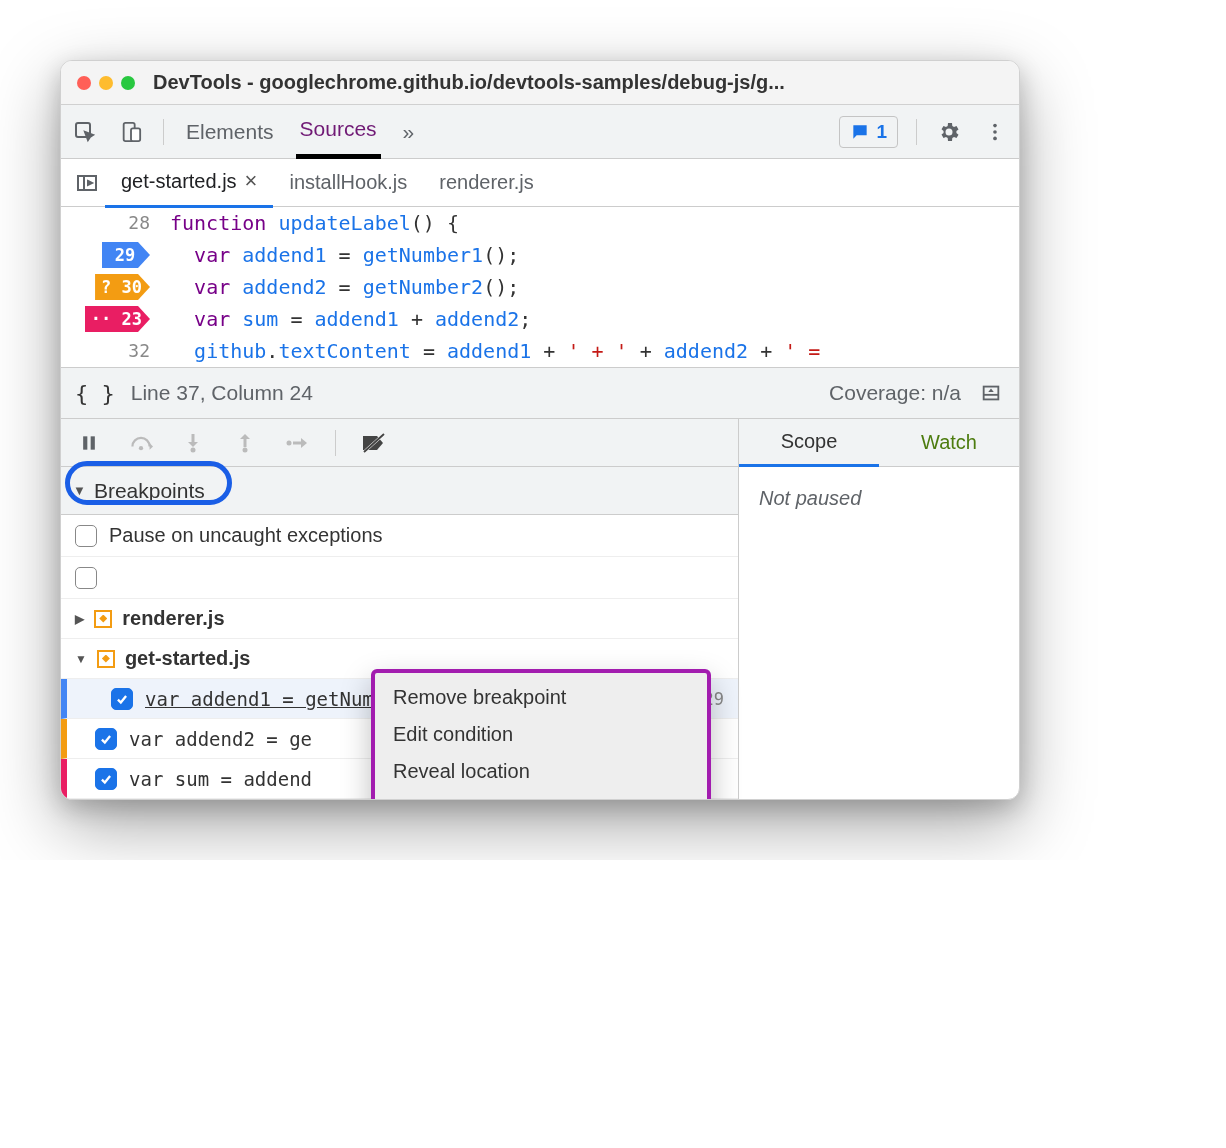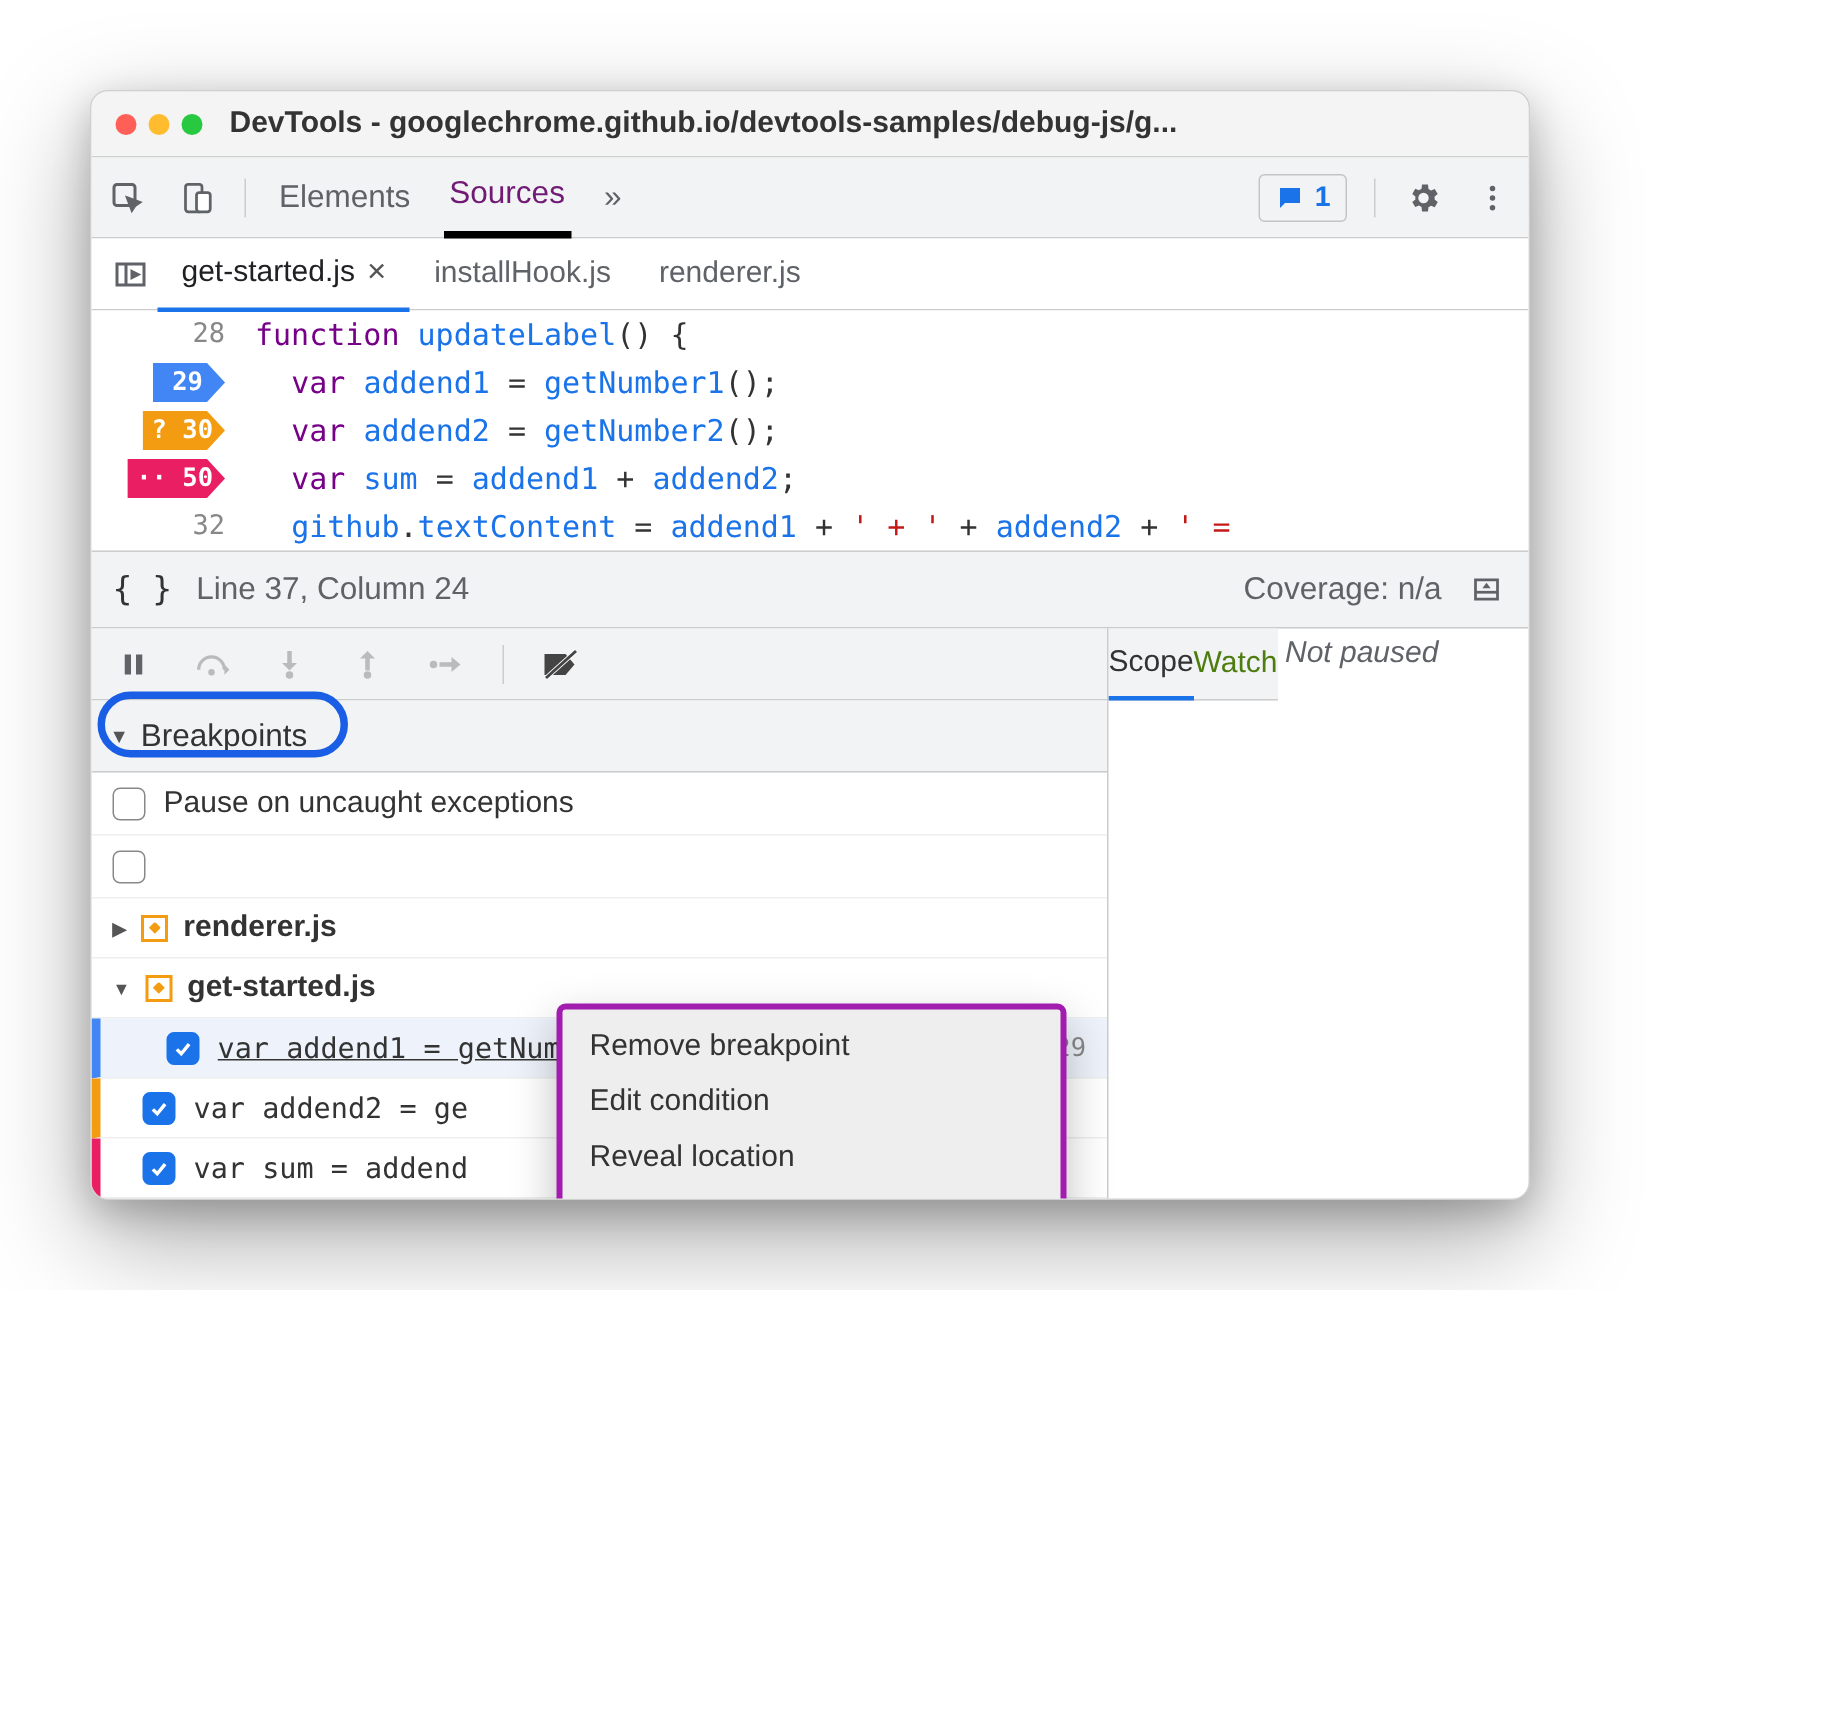--- a/index.html
+++ b/index.html
@@ -85,21 +85,21 @@
 .status-bar {
   height:52px; border-top:1px solid #ccc; border-bottom:1px solid #ccc;
   background:#f1f3f4; display:flex; align-items:center; padding: 0 14px; gap: 16px;
   font-size:21px; color:#5f6368;
 }
 .status-bar .spacer { flex:1; }
 .bracket-icon { font-family: Menlo, monospace; font-size:22px; color:#333; }
 
 .bottom { display:flex; }
 .left-col { flex:1; border-right:1px solid #ccc; display:flex; flex-direction:column; position:relative; }
-.right-col { width:280px; display:flex; flex-direction:row; }
+.right-col { width:280px; display:flex; flex-direction:column; }
 
 .debug-toolbar {
   height:48px; background:#f1f3f4; border-bottom:1px solid #ccc;
   display:flex; align-items:center; padding: 0 14px; gap: 24px;
 }
 .debug-toolbar .sep { width:1px; height:26px; background:#ccc; }
 
 .section-header {
   height:48px; background:#f1f3f4; border-bottom:1px solid #ccc;
   display:flex; align-items:center; padding: 0 12px; gap: 8px;
@@ -137,21 +137,21 @@
 .bp-entry.sel .code { text-decoration: underline; }
 .bp-entry .ln { color:#888; font-size:17px; }
 .bp-entry .act-ico { color:#555; }
 .bl-blue { border-left-color:#4285f4; }
 .bl-orange { border-left-color:#f39c12; }
 .bl-pink { border-left-color:#e91e63; }
 
 .side-tabs { height:48px; background:#f1f3f4; border-bottom:1px solid #ccc; display:flex; align-items:center; }
 .side-tab { flex:1; text-align:center; font-size:20px; padding:11px 0; color:#4d7c0f; }
 .side-tab.active { color:#333; border-bottom: 3px solid #1a73e8; }
-.not-paused { font-style: italic; color:#5f6368; text-align:center; padding: 5px; font-size:20px; }
+.not-paused { font-style: italic; color:#5f6368; padding: 20px; font-size:20px; }
 
 .context-menu {
   position:absolute; left:310px; top:250px; width:340px;
   background:#eeeeee; border:4px solid #a21caf; border-radius:6px;
   box-shadow: 0 12px 30px rgba(0,0,0,0.25); padding: 6px 0; z-index:20;
   font-size:20px;
 }
 .context-menu .mi { padding: 7px 18px; }
 
 svg { display:block; }
@@ -243,21 +243,21 @@
         <div class="code-text">  <span class="kw">var</span> <span class="ident">addend1</span> <span class="op">=</span> <span class="fn">getNumber1</span><span class="punc">();</span></div>
       </div>
       <div class="code-line">
         <div class="gutter">
           <div class="bp-marker bp-orange">?  30</div>
         </div>
         <div class="code-text">  <span class="kw">var</span> <span class="ident">addend2</span> <span class="op">=</span> <span class="fn">getNumber2</span><span class="punc">();</span></div>
       </div>
       <div class="code-line">
         <div class="gutter">
-          <div class="bp-marker bp-pink">··  50</div>
+          <div class="bp-marker bp-pink">··  23</div>
         </div>
         <div class="code-text">  <span class="kw">var</span> <span class="ident">sum</span> <span class="op">=</span> <span class="ident">addend1</span> <span class="op">+</span> <span class="ident">addend2</span><span class="punc">;</span></div>
       </div>
       <div class="code-line">
         <div class="gutter">
           <div class="ln-num">32</div>
         </div>
         <div class="code-text">  <span class="ident">github</span><span class="punc">.</span><span class="ident">textContent</span> <span class="op">=</span> <span class="ident">addend1</span> <span class="op">+</span> <span class="str">' + '</span> <span class="op">+</span> <span class="ident">addend2</span> <span class="op">+</span> <span class="str">' =</span></div>
       </div>
     </div>

